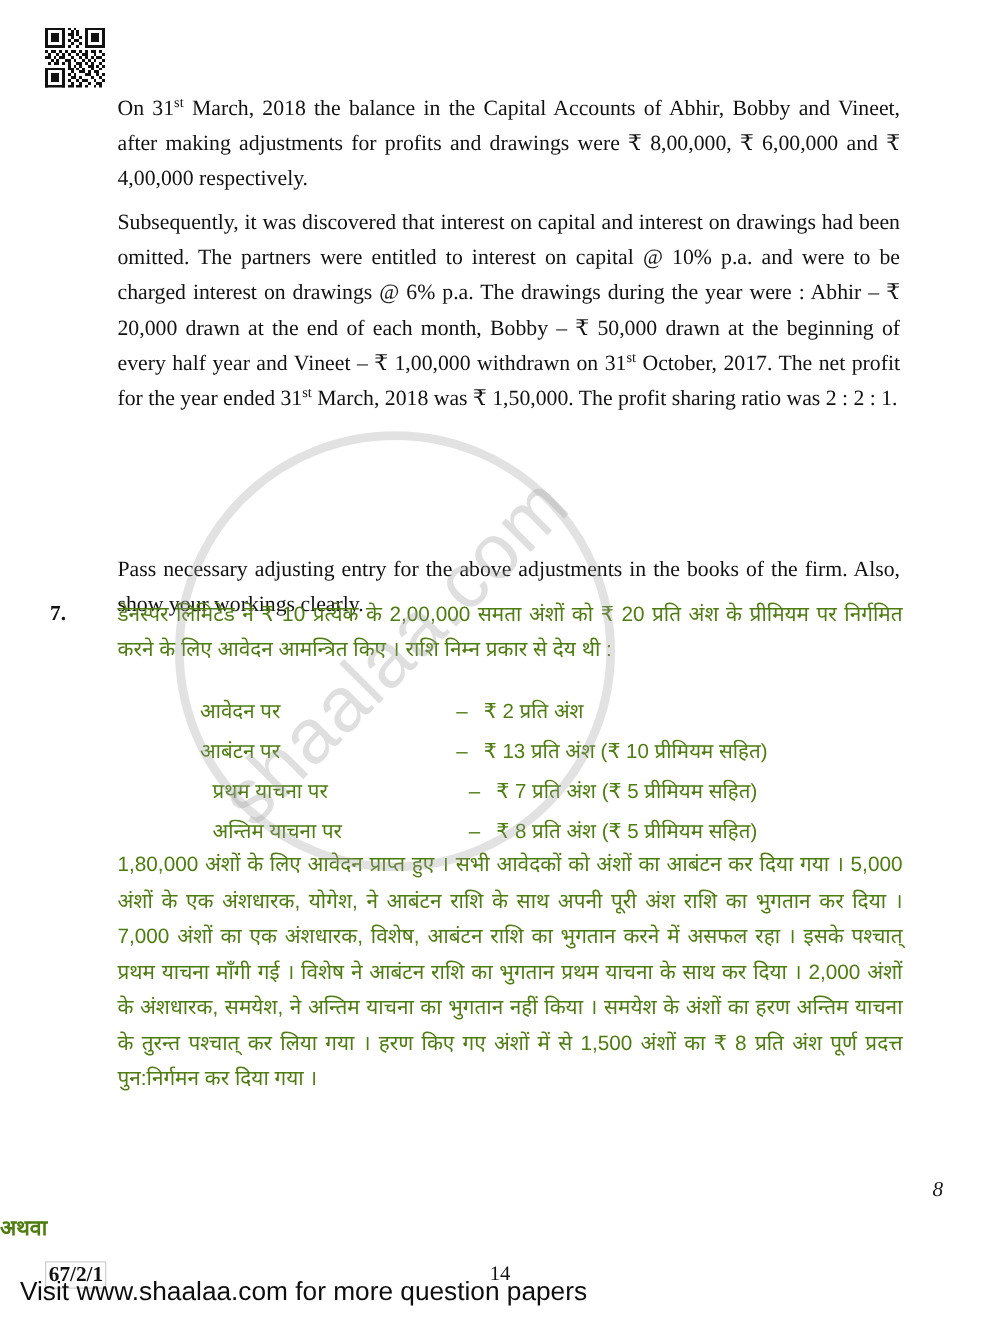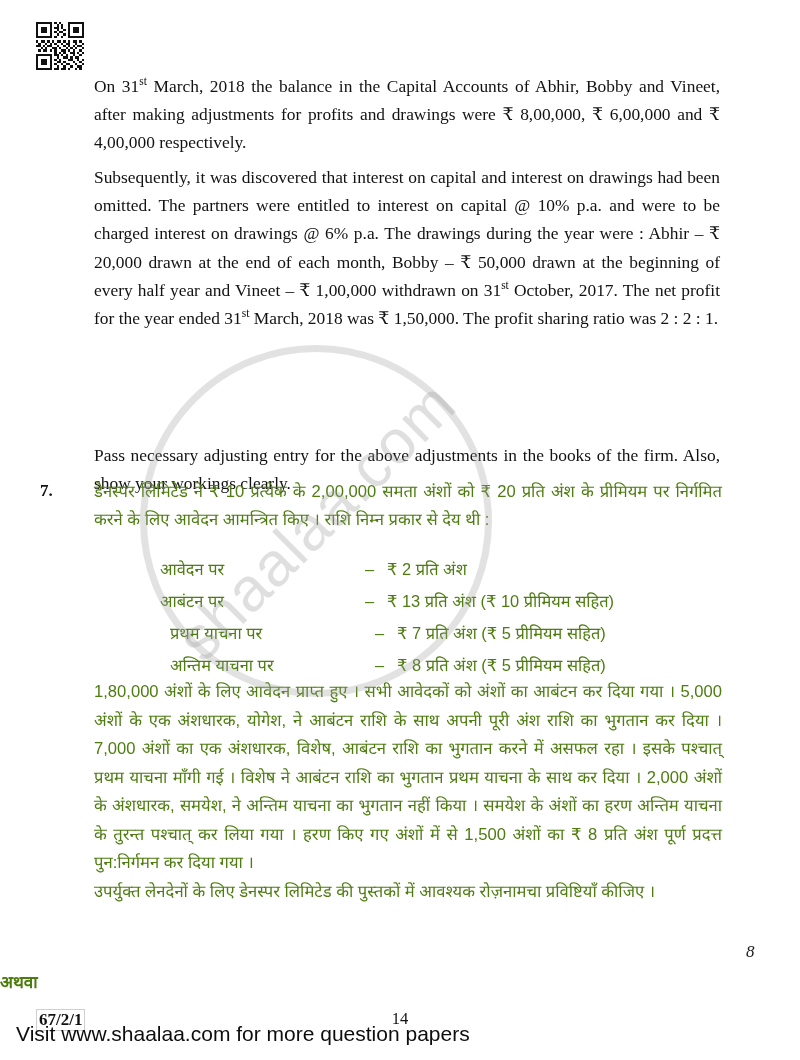--- a/index.html
+++ b/index.html
@@ -340,21 +340,20 @@
     </div>
     <div class="sched-row indent">
       <span class="sched-label">अन्तिम याचना पर</span>
       <span class="sched-dash">–</span>
       <span class="sched-value">₹ 8 प्रति अंश (₹ 5 प्रीमियम सहित)</span>
     </div>
   </div>
 
   <div id="q16-body" class="hin">
     <p>1,80,000 अंशों के लिए आवेदन प्राप्त हुए । सभी आवेदकों को अंशों का आबंटन कर दिया गया । 5,000 अंशों के एक अंशधारक, योगेश, ने आबंटन राशि के साथ अपनी पूरी अंश राशि का भुगतान कर दिया । 7,000 अंशों का एक अंशधारक, विशेष, आबंटन राशि का भुगतान करने में असफल रहा । इसके पश्चात् प्रथम याचना माँगी गई । विशेष ने आबंटन राशि का भुगतान प्रथम याचना के साथ कर दिया । 2,000 अंशों के अंशधारक, समयेश, ने अन्तिम याचना का भुगतान नहीं किया । समयेश के अंशों का हरण अन्तिम याचना के तुरन्त पश्चात् कर लिया गया । हरण किए गए अंशों में से 1,500 अंशों का ₹ 8 प्रति अंश पूर्ण प्रदत्त पुन:निर्गमन कर दिया गया ।</p>
-    <p class="tail">उपर्युक्त लेनदेनों के लिए डेनस्पर लिमिटेड की पुस्तकों में आवश्यक रोज़नामचा प्रविष्टियाँ कीजिए ।</p>
   </div>
 
   <div class="marks" id="marks-16">8</div>
 
   <div id="athwa" class="hin">अथवा</div>
 
   <div id="watermark">
     <div class="wm-ring"></div>
     <div class="wm-text">shaalaa.com</div>
   </div>

